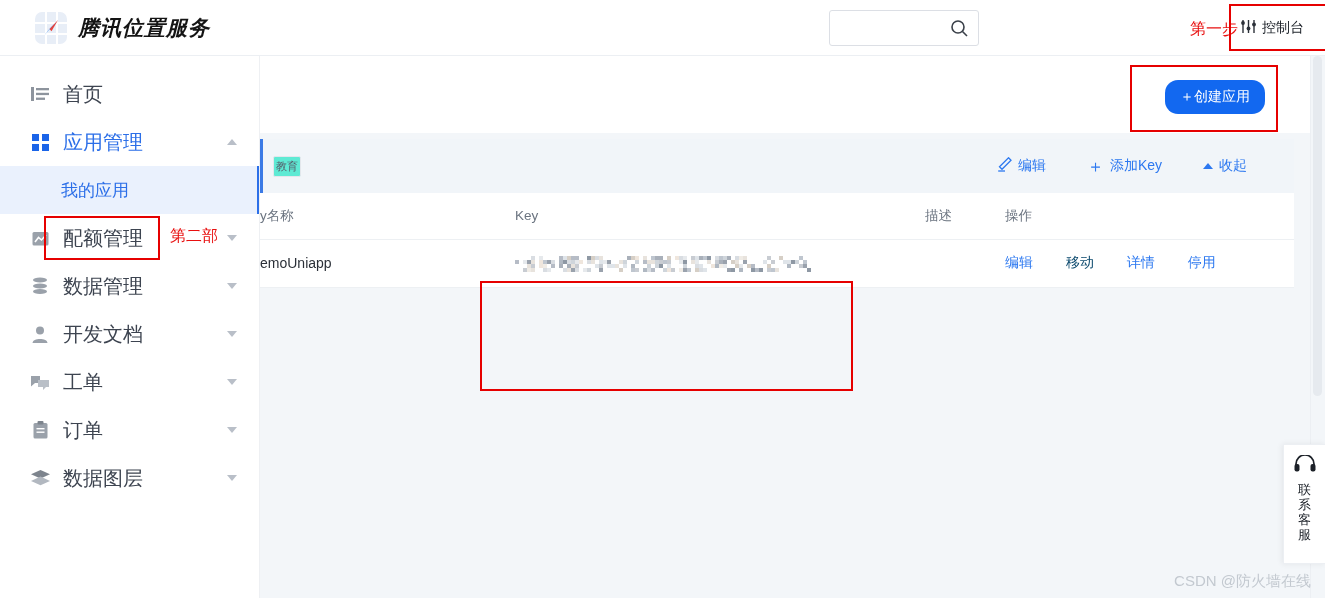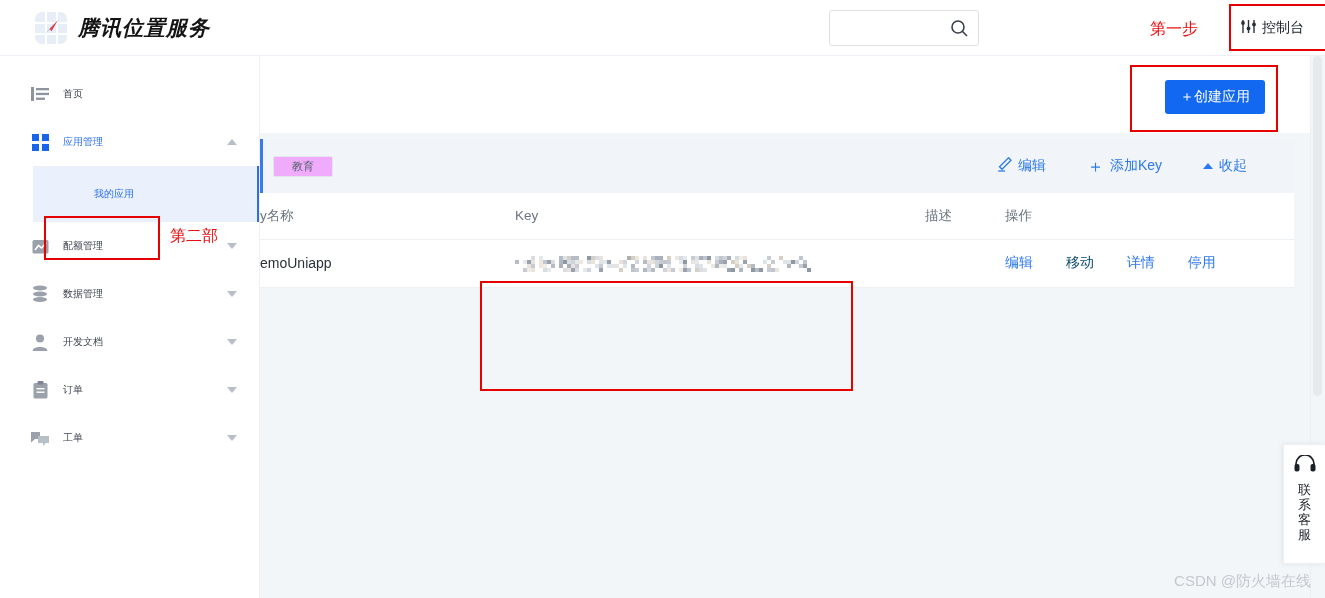--- a/index.html
+++ b/index.html
@@ -45,21 +45,21 @@
     border-left: 4px solid transparent; border-right: 4px solid transparent;
     border-top: 5px solid #b4bac3;
   }
   .searchbox {
     position: absolute; left: 829px; top: 10px;
     width: 150px; height: 36px; border: 1px solid #dcdfe5;
     border-radius: 3px; background: #fff;
   }
   .searchbox .mag { position: absolute; right: 9px; top: 8px; }
   .step-one {
-    position: absolute; left: 1150px; top: 19px;
+    position: absolute; left: 1190px; top: 19px;
     color: #e81010; font-size: 16px; white-space: nowrap;
   }
   .console-box {
     position: absolute; left: 1229px; top: 4px;
     width: 100px; height: 47px; border: 2px solid #e60000;
     display: flex; align-items: center; z-index: 45;
   }
   .console-link {
     display: flex; align-items: center; font-size: 14px; color: #22272e;
     margin-left: 9px; white-space: nowrap; cursor: pointer;
@@ -67,40 +67,40 @@
   .console-link .cicon { margin-right: 5px; display: block; }
 
   
   .sidebar {
     position: absolute; top: 56px; left: 0; width: 260px; height: 542px;
     background: #ffffff; border-right: 1px solid #eef0f3; z-index: 30;
   }
   .side-item {
     display: flex; align-items: center; height: 48px;
     padding-left: 30px; padding-right: 22px; cursor: pointer;
-    color: #3d4450; font-size: 10px; position: relative;
+    color: #3d4450; font-size: 20px; position: relative;
   }
   .side-item .si-ico {
     width: 20px; height: 20px; margin-right: 13px; flex: 0 0 20px;
     display: flex; align-items: center; justify-content: center;
   }
   .side-item .si-label { flex: 1; white-space: nowrap; }
   .side-item.active-parent .si-label { color: #2c6fe8; }
   .side-caret {
     width: 0; height: 0;
     border-left: 5px solid transparent; border-right: 5px solid transparent;
     border-top: 6px solid #b9bfc8;
   }
   .side-caret.up {
     border-top: none; border-bottom: 6px solid #b9bfc8;
   }
   .sub-item {
-    height: 56px; display: flex; align-items: center;
-    padding-left: 61px; font-size: 10px; color: #3d4450;
-    cursor: pointer; position: relative; margin-left: 33px;
+    height: 48px; display: flex; align-items: center;
+    padding-left: 61px; font-size: 17px; color: #3d4450;
+    cursor: pointer; position: relative;
   }
   .sub-item.selected {
     background: #eaf1fd; color: #2c6fe8;
     border-right: 2px solid #2c6fe8;
   }
   .redbox-sub {
     position: absolute; left: 44px; top: 160px;
     width: 116px; height: 44px; border: 2px solid #e60000;
     z-index: 35; pointer-events: none;
   }
@@ -114,41 +114,41 @@
     position: absolute; top: 56px; left: 260px;
     width: 1050px; height: 542px; background: #f3f6f9;
     overflow: hidden;
   }
   .page-head {
     position: relative; height: 77px; background: #ffffff;
     display: flex; align-items: center; justify-content: space-between;
   }
   .create-btn {
     position: absolute; right: 45px; top: 24px;
-    background: #1268f0; color: #fff; border: none; border-radius: 3px;
+    background: #1268f0; color: #fff; border: none; border-radius: 13px;
     height: 34px; padding: 0 15px; font-size: 14px; cursor: pointer;
     font-family: "Liberation Sans", sans-serif; white-space: nowrap;
   }
   .redbox-create {
     position: absolute; right: 32px; top: 9px;
     width: 148px; height: 67px; border: 2px solid #e60000;
     z-index: 25; pointer-events: none;
   }
 
   .card {
     margin: 6px 16px 0 0; background: #fff; position: relative;
   }
   .card-head {
     height: 54px; background: #f1f5f9;
     border-left: 3px solid #3b7ae5;
     display: flex; align-items: center; position: relative;
   }
   .tag-edu {
-    margin-left: 10px; background: #f0abfc; border: 1px solid #e3e7ec;
-    color: #56606d; font-size: 11px; padding: 2px 18px; border-radius: 2px;
+    margin-left: 10px; background: #5eead4; border: 1px solid #e3e7ec;
+    color: #56606d; font-size: 11px; padding: 2px 2px; border-radius: 2px;
     white-space: nowrap;
   }
   .card-actions {
     position: absolute; right: 47px; display: flex; align-items: center;
   }
   .c-act {
     display: flex; align-items: center; color: #2c78f0; font-size: 14px;
     margin-left: 41px; cursor: pointer; white-space: nowrap;
   }
   .c-act svg, .c-act .plusglyph, .c-act .upglyph { margin-right: 6px; }
@@ -325,43 +325,53 @@
           <circle cx="8" cy="4.5" r="4" fill="#9aa1aa"></circle>
           <path d="M0.5 17 C0.5 11.5 15.5 11.5 15.5 17 Z" fill="#9aa1aa"></path>
         </svg>
       </span>
       <span class="si-label">开发文档</span>
       <span class="side-caret"></span>
     </div>
 
     <div class="side-item">
       <span class="si-ico">
+        <svg width="18" height="15" viewBox="0 0 18 15">
+          <path d="M0 1 h9 v7 h-5 l-4 3.5 z" fill="#9aa1aa"></path>
+          <path d="M7 5 h11 v7 h-3 l-3 3 v-3 h-5 z" fill="#b9bfc7"></path>
+        </svg>
+      </span>
+      <span class="si-label">工单</span>
+      <span class="side-caret"></span>
+    </div>
+
+    <div class="side-item">
+      <span class="si-ico">
         <svg width="15" height="18" viewBox="0 0 15 18">
           <rect x="0.5" y="2" width="14" height="15.5" rx="1.5" fill="#9aa1aa"></rect>
           <rect x="4.5" y="0" width="6" height="3.6" rx="1" fill="#7d848d"></rect>
           <rect x="3.5" y="7" width="8" height="1.4" fill="#ffffff"></rect>
           <rect x="3.5" y="10.5" width="8" height="1.4" fill="#ffffff"></rect>
         </svg>
       </span>
       <span class="si-label">订单</span>
       <span class="side-caret"></span>
     </div>
 
-    <div class="side-item">
-      <span class="si-ico">
-        <svg width="18" height="15" viewBox="0 0 18 15">
-          <path d="M0 1 h9 v7 h-5 l-4 3.5 z" fill="#9aa1aa"></path>
-          <path d="M7 5 h11 v7 h-3 l-3 3 v-3 h-5 z" fill="#b9bfc7"></path>
-        </svg>
-      </span>
-      <span class="si-label">工单</span>
-      <span class="side-caret"></span>
-    </div>
-
-
+
+    <div class="side-item">
+      <span class="si-ico">
+        <svg width="19" height="16" viewBox="0 0 19 16">
+          <path d="M9.5 0 L19 4.3 L9.5 8.6 L0 4.3 Z" fill="#7d848d"></path>
+          <path d="M9.5 6.6 L19 10.9 L9.5 15.2 L0 10.9 Z" fill="#b2b8c0"></path>
+        </svg>
+      </span>
+      <span class="si-label">数据图层</span>
+      <span class="side-caret"></span>
+    </div>
 
 
     <div class="redbox-sub"></div>
     <div class="step-two">第二部</div>
   </div>
 
   <div class="main">
 
     <div class="page-head">
 

